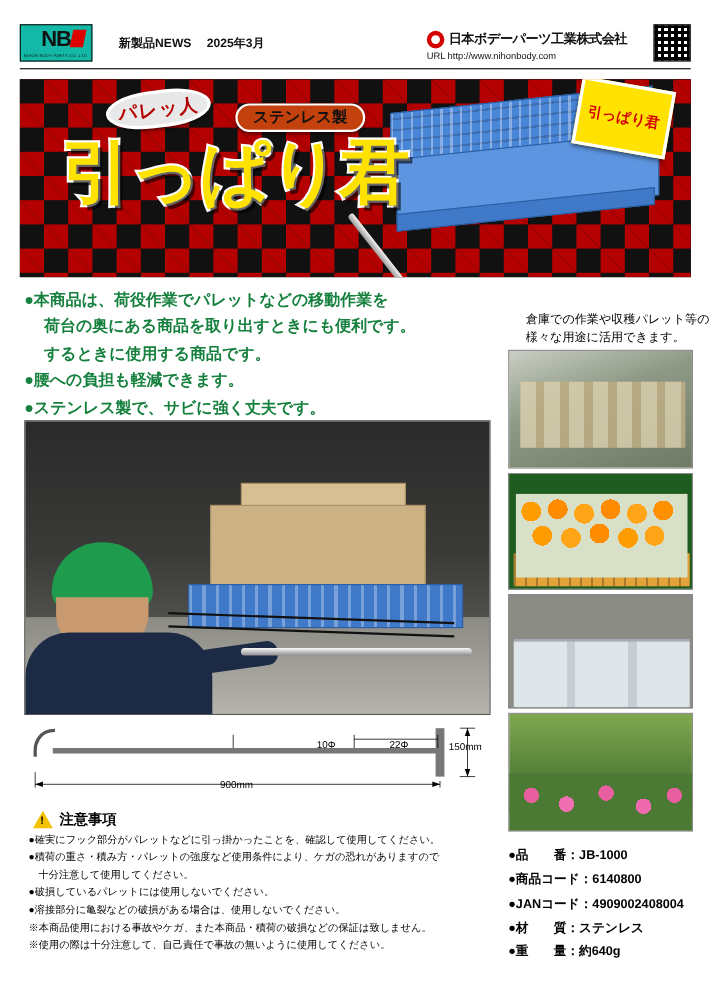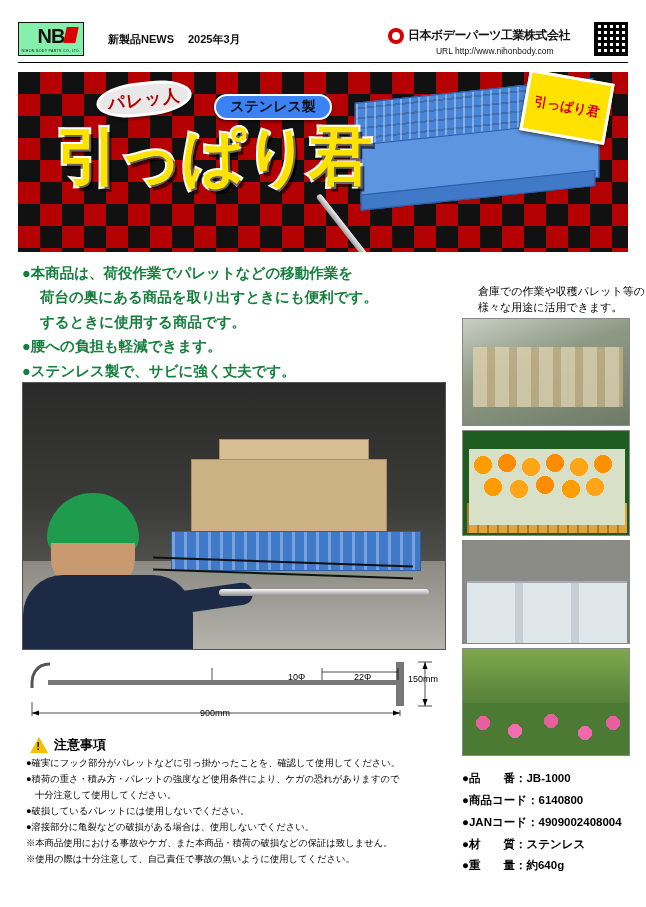--- a/index.html
+++ b/index.html
@@ -13,42 +13,42 @@
     overflow: hidden;
   }
   .page { position: relative; width: 646px; height: 907px; }
 
   
   .header {
     position: absolute; left: 18px; top: 18px; width: 610px; height: 42px;
     display: flex; align-items: center;
   }
   .logo-box {
-    width: 66px; height: 34px; background:#86efac; border:1px solid #111;
+    width: 66px; height: 34px; background:#14b8a6; border:1px solid #111;
     display:flex; flex-direction:column; justify-content:center; align-items:center;
     position: relative; overflow:hidden;
   }
   .logo-main { font-size: 20px; font-weight: bold; letter-spacing:-1px; color:#111; line-height:1; }
   .logo-red { position:absolute; right:6px; top:4px; width:12px; height:16px; background:#d00; transform: skewX(-12deg); }
   .logo-sub { font-size:3.6px; color:#111; letter-spacing:.3px; margin-top:3px; }
   .header-news {
     margin-left: 24px; font-size: 11px; color:#111; font-weight:bold; white-space:nowrap;
   }
   .header-date { margin-left: 14px; font-size: 11px; color:#111; font-weight:bold; }
   .header-right {
     margin-left:auto; display:flex; align-items:flex-end; gap:24px;
   }
   .corp-line { display:flex; align-items:center; }
   .corp-mark {
     width:16px;height:16px;border-radius:50%;background:#d40000;display:inline-block;
     position:relative; margin-right:4px;
   }
   .corp-mark:after{content:"";position:absolute;left:4px;top:4px;width:8px;height:8px;border-radius:50%;background:#fff;}
   .corp-name { font-size:12px; font-weight:bold; color:#111; letter-spacing:-0.5px;}
-  .corp-url { font-size:8.5px; color:#111; margin-top:2px;margin-left:48px;}
+  .corp-url { font-size:8.5px; color:#111; margin-top:2px;}
   .qr {
     width:34px;height:34px;
     background:
       repeating-linear-gradient(0deg,#000 0 3px,#fff 3px 6px),
       repeating-linear-gradient(90deg,#000 0 3px,#fff 3px 6px);
     background-blend-mode: multiply;
     border:1px solid #000;
   }
   .hrule { position:absolute; left:18px; top:62px; width:610px; height:1px; background:#000; }
 
@@ -97,21 +97,21 @@
   .badge-pallet {
     position:absolute; left:78px; top:10px; width:96px; height:34px;
     background:#e8e8e8; border:3px solid #fff; border-radius:50%/60%;
     transform:rotate(-7deg);
     display:flex;align-items:center;justify-content:center;
     box-shadow:0 2px 3px rgba(0,0,0,.45);
   }
   .badge-pallet span{ font-size:17px;font-weight:bold;color:#b40000;letter-spacing:1px;}
   .badge-steel {
     position:absolute; left:196px; top:22px; width:118px; height:26px;
-    background:#3b82f6; border:2px solid #fff; border-radius:14px;
+    background:#c2410c; border:2px solid #fff; border-radius:14px;
     display:flex;align-items:center;justify-content:center;
     box-shadow:0 2px 3px rgba(0,0,0,.45);
   }
   .badge-steel span{ font-size:14px;font-weight:bold;color:#111;}
   .hero-title {
     position:absolute; left:38px; top:52px; width:400px;
     font-size:64px; font-weight:bold; color:#ffe200;
     -webkit-text-stroke: 4px #ffffff;
     paint-order: stroke fill;
     text-shadow: 4px 5px 0 rgba(0,0,0,.6);

